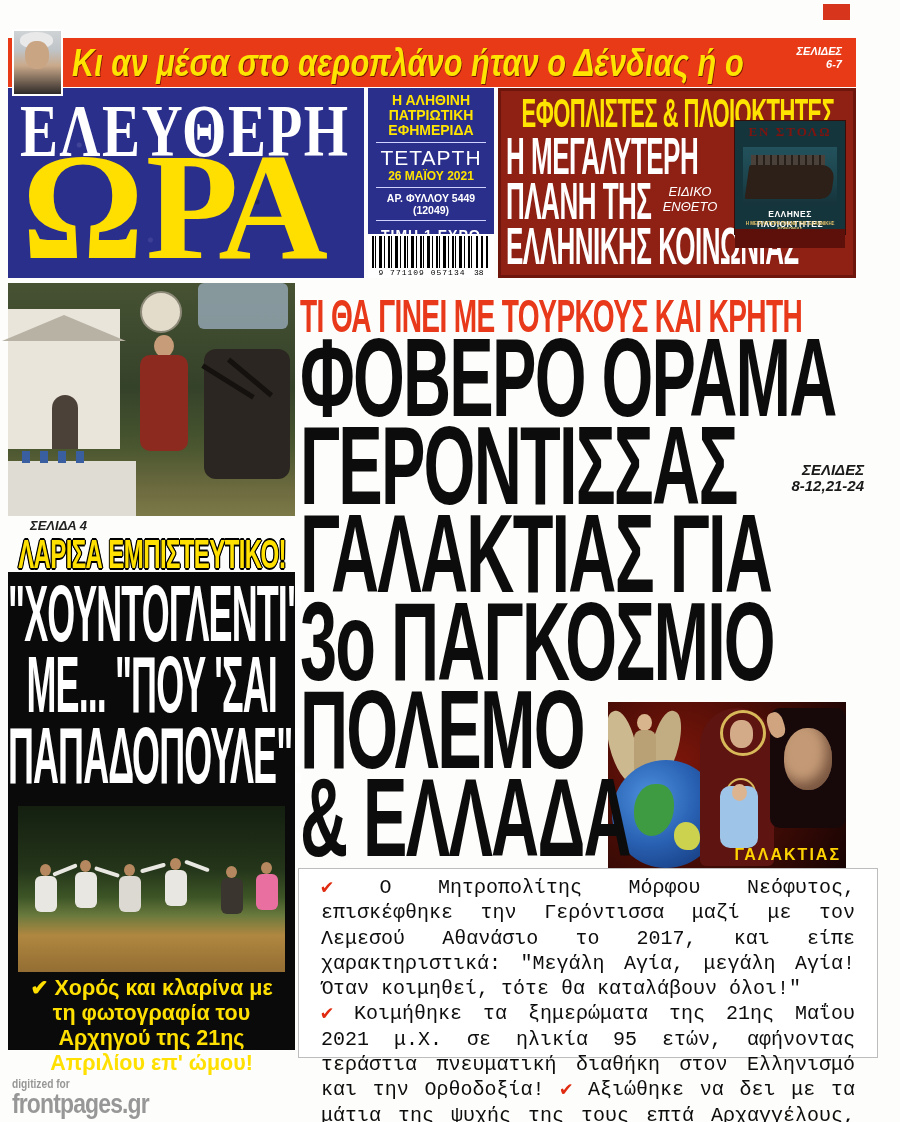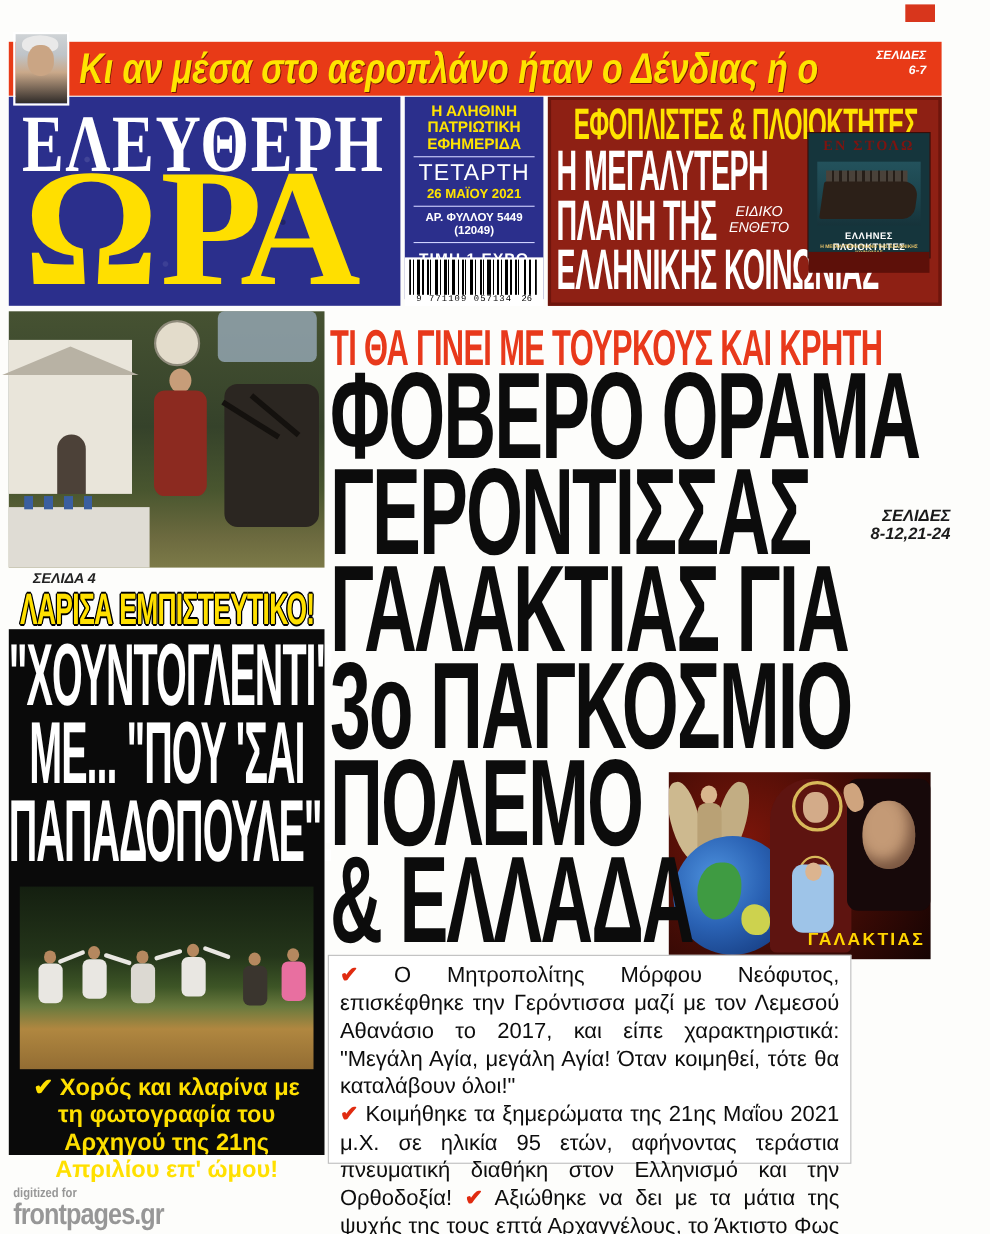--- a/index.html
+++ b/index.html
@@ -142,22 +142,22 @@
   #mg-nun-face{left:176px;top:26px;width:48px;height:62px;border-radius:48%;background:#c49a76;
       box-shadow:inset -6px -8px 12px rgba(60,30,20,.55);}
   #mg-hand{left:160px;top:10px;width:16px;height:26px;background:#cfa47e;border-radius:40%;
       transform:rotate(-18deg);}
   #mg-cap{right:5px;top:118px;width:100px;text-align:right;color:#fff;font-weight:bold;
       font-size:10.5px;line-height:12px;letter-spacing:.5px;}
   #mg-cap3{right:5px;top:144px;width:110px;text-align:right;color:#ffd400;font-weight:bold;
       font-size:16px;letter-spacing:2px;}
 
   
-  #body-box{left:298px;top:868px;width:476px;height:190px;background:#fff;z-index:2;
-      border:1px solid #bdbdbd;box-sizing:border-box;padding:6px 10px;}
+  #body-box{left:298px;top:868px;width:580px;height:190px;background:#fff;z-index:2;
+      border:1px solid #bdbdbd;box-sizing:border-box;padding:6px 22px;font-family:Liberation Mono, monospace;}
   #body-box p{margin:0;text-align:justify;font-size:20px;line-height:25.3px;color:#0d0d0d;}
   .chk{color:#e02b10;font-weight:bold;}
 
   
   #digitized{left:12px;top:1078px;width:240px;transform:scaleX(0.85);color:#979797;font-weight:bold;}
   #digitized .l1{font-size:12px;line-height:12px;}
   #digitized .l2{font-size:27px;line-height:28px;letter-spacing:-1px;}
 </style>
 </head>
 <body>
@@ -194,21 +194,21 @@
     <div class="rule"></div>
     <div id="info-issue">ΑΡ. ΦΥΛΛΟΥ 5449 (12049)</div>
     <div class="rule"></div>
     <div id="info-price">ΤΙΜΗ 1 ΕΥΡΩ</div>
   </div>
 
   <div class="abs" id="barcode">
     <div class="abs" id="barcode-bars"></div>
     <div class="abs" id="barcode-bars2"></div>
     <div class="abs" id="barcode-digits">9 771109 057134</div>
-    <div class="abs" id="barcode-suffix">26</div>
+    <div class="abs" id="barcode-suffix">38</div>
   </div>
 
   <div class="abs" id="promo-box">
     <div class="abs cond" id="promo-kicker">ΕΦΟΠΛΙΣΤΕΣ &amp; ΠΛΟΙΟΚΤΗΤΕΣ</div>
     <div class="abs cond" id="promo-headline">
       <div>Η ΜΕΓΑΛΥΤΕΡΗ</div>
       <div>ΠΛΑΝΗ ΤΗΣ</div>
       <div>ΕΛΛΗΝΙΚΗΣ ΚΟΙΝΩΝΙΑΣ</div>
     </div>
     <div class="abs" id="promo-note">

